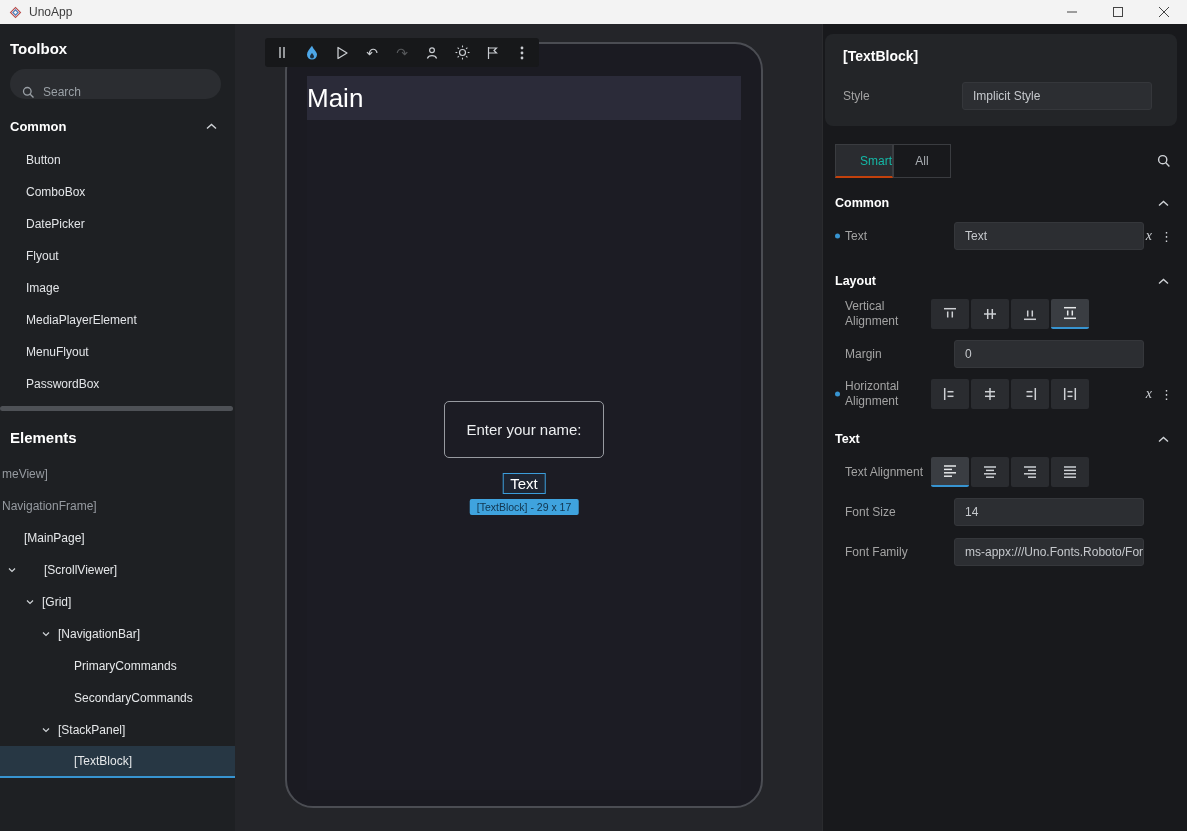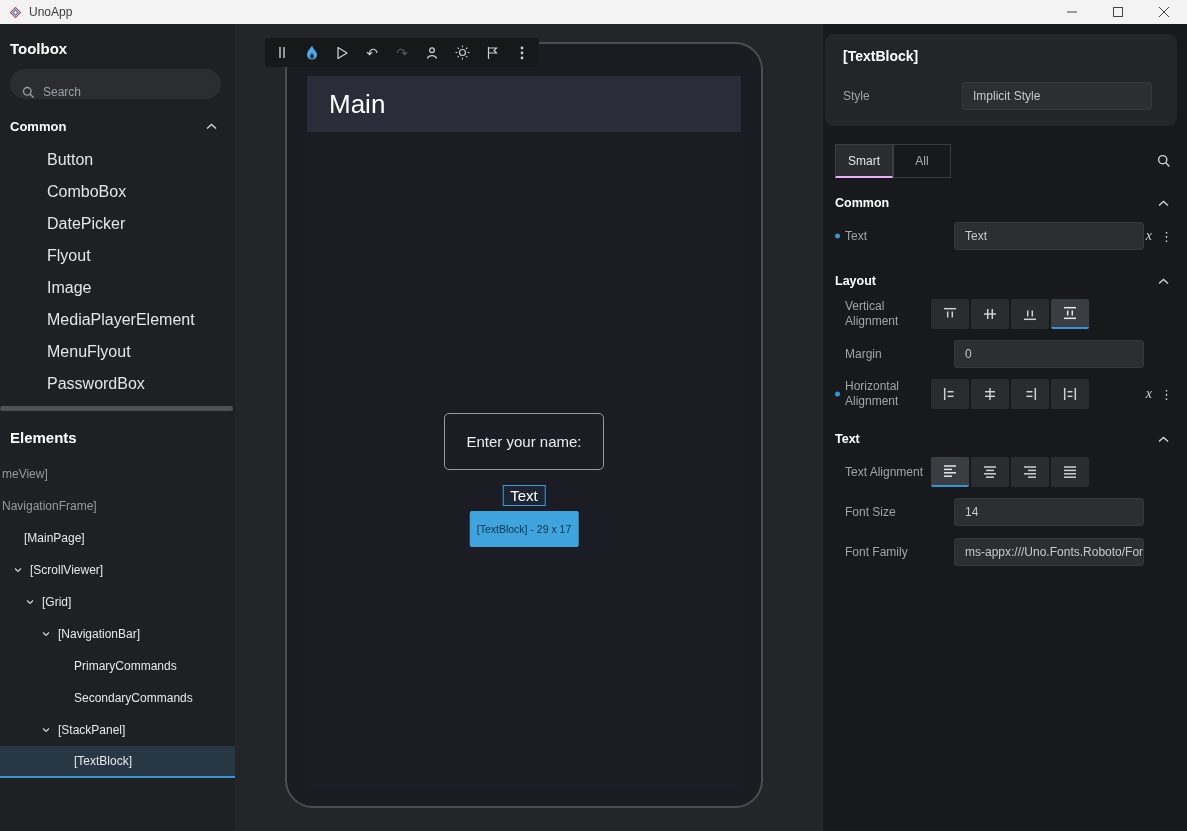--- a/index.html
+++ b/index.html
@@ -16,57 +16,57 @@
 
   .app { display:flex; height:807px; }
 
   
   .sidebar { width:235px; background:#1e2023; flex-shrink:0; display:flex; flex-direction:column; overflow:hidden; }
   .sb-title { padding:16px 16px 12px 10px; font-size:15px; font-weight:700; color:#fff; }
   .search { margin:0 14px 4px 10px; height:30px; background:#2b2d31; border-radius:15px; display:flex; align-items:flex-end; gap:8px; padding:0 12px; color:#9aa0a6; }
   .search input { background:transparent; border:none; outline:none; color:#d6d8da; font-size:12px; width:140px; font-family:inherit; }
   .search input::placeholder { color:#9aa0a6; }
   .sec-row { display:flex; align-items:center; justify-content:space-between; padding:16px 18px 10px 10px; font-weight:700; font-size:13px; color:#fff; }
-  .tb-item { height:32px; display:flex; align-items:center; padding-left:26px; font-size:16px; color:#e3e5e8; cursor:default;margin-left:21px; }
+  .tb-item { height:32px; display:flex; align-items:center; padding-left:26px; font-size:12px; color:#e3e5e8; cursor:default; }
   .hscroll { height:5px; background:#4e5156; border-radius:3px; margin:6px 0 2px 0; width:233px; }
 
   .tree-row { height:32px; display:flex; align-items:center; font-size:12px; color:#e6e8ea; cursor:default; }
   .tree-row.dim { color:#969aa0; }
   .tree-row.selected { background:#273744; border-bottom:2px solid #3794d1; }
   .tchev { width:14px; display:flex; align-items:center; color:#cfd2d6; margin-right:2px; }
-  .t0 { padding-left:2px; } .t1 { padding-left:24px; } .tc1 { padding-left:14px; }
+  .t0 { padding-left:2px; } .t1 { padding-left:24px; } .tc1 { padding-left:8px;gap:20px; }
   .tc2 { padding-left:26px; } .tc3 { padding-left:42px; } .t4 { padding-left:74px; }
 
   
   .canvas { flex:1; position:relative; background:#242529; }
   .dtoolbar { position:absolute; top:14px; left:30px; height:29px; background:#17181a; border-radius:3px; display:flex; align-items:center; padding:0 2px; z-index:5; }
   .tbtn { width:30px; height:29px; border:none; background:none; display:flex; align-items:center; justify-content:center; color:#c9ccd0; font-size:14px; cursor:default; }
   .tbtn.dim { opacity:.35; }
 
   .phone { position:absolute; top:18px; left:50px; width:478px; height:766px; border:2px solid #4b4d53; border-radius:28px; background:#1b1b22; padding:16px 20px; }
   .screen { height:100%; display:flex; flex-direction:column; overflow:hidden; }
   .screen-spacer { height:16px; }
-  .screen-header { height:56px; background:#2b2b39; display:flex; align-items:center; padding-left:22px; font-size:26px; color:#ffffff; flex-shrink:0; }
+  .screen-header { height:44px; background:#2b2b39; display:flex; align-items:center; font-size:26px; color:#ffffff; flex-shrink:0; }
   .screen-body { flex:1; position:relative; background:#1c1c24; }
   .ui-textbox { position:absolute; top:281px; left:50%; transform:translateX(-50%); width:160px; height:57px; border:1px solid #979aa0; border-radius:5px; display:flex; align-items:center; justify-content:center; color:#eceef0; font-size:15px; }
   .adorner-wrap { position:absolute; top:353px; left:50%; transform:translateX(-50%); display:flex; flex-direction:column; align-items:center; }
   .ui-textblock { border:1.5px solid #3b9ddb; background:rgba(59,157,219,.08); padding:1px 7px; color:#fff; font-size:15px; }
-  .adorner-badge { margin-top:5px; background:#3fa3de; color:#11344d; font-size:10.5px; padding:12px 7px; border-radius:2px; white-space:nowrap; }
+  .adorner-badge { margin-top:5px; background:#3fa3de; color:#11344d; font-size:10.5px; padding:2px 7px; border-radius:2px; white-space:nowrap; }
 
   
   .inspector { width:365px; flex-shrink:0; background:#18191c; border-left:1px solid #2a2b2e; overflow:hidden; }
   .insp-card { margin:10px 10px 0 2px; background:#232528; border-radius:8px; padding:14px 18px 16px; }
   .insp-title { font-size:14px; font-weight:700; color:#fff; }
   .insp-style-row { display:flex; align-items:center; margin-top:18px; }
   .plabel { width:96px; flex-shrink:0; color:#a3a3a3; font-size:12px; }
   .tinput { width:190px; height:28px; background:#2c2e32; border:1px solid #35373b; border-radius:3px; color:#c6c9cd; font-size:12px; padding:0 10px; display:flex; align-items:center; overflow:hidden; white-space:nowrap;margin-left:23px; }
 
   .tabs-row { display:flex; align-items:center; margin:18px 16px 0 12px; }
   .tab { width:58px; height:34px; display:flex; align-items:center; justify-content:center; font-size:12px; color:#a9adb2; border:1px solid #3a3c40; background:transparent; cursor:default; }
-  .tab.sel { color:#e5e5e5; background:#2a2c30; border-bottom:2px solid #f0abfc; }
+  .tab.sel { color:#14b8a6; background:#2a2c30; border-bottom:2px solid #c2410c;justify-content:flex-end; }
   .icon-btn { margin-left:auto; background:none; border:none; color:#cfd2d6; cursor:default; }
 
   .props { padding:0 0 0 0; }
   .sec-head { display:flex; align-items:center; justify-content:space-between; padding:18px 18px 6px 12px; font-weight:700; font-size:12.5px; color:#fff; }
   .prow { display:flex; align-items:center; min-height:40px; padding:0 14px 0 12px; }
   .prow .plabel { position:relative; padding-left:10px; width:96px; line-height:1.25; }
   .mod-dot { position:absolute; left:0; top:50%; transform:translateY(-50%); width:5px; height:5px; border-radius:50%; background:#3794d1; }
   .tgl-group { display:flex; }
   .tgl { width:38px; height:30px; background:#2a2c30; border:none; display:flex; align-items:center; justify-content:center; margin-right:2px; border-radius:2px; color:#cdd0d4; cursor:default; }
   .tgl.sel { background:#3a3d42; border-bottom:2px solid #3794d1; }

